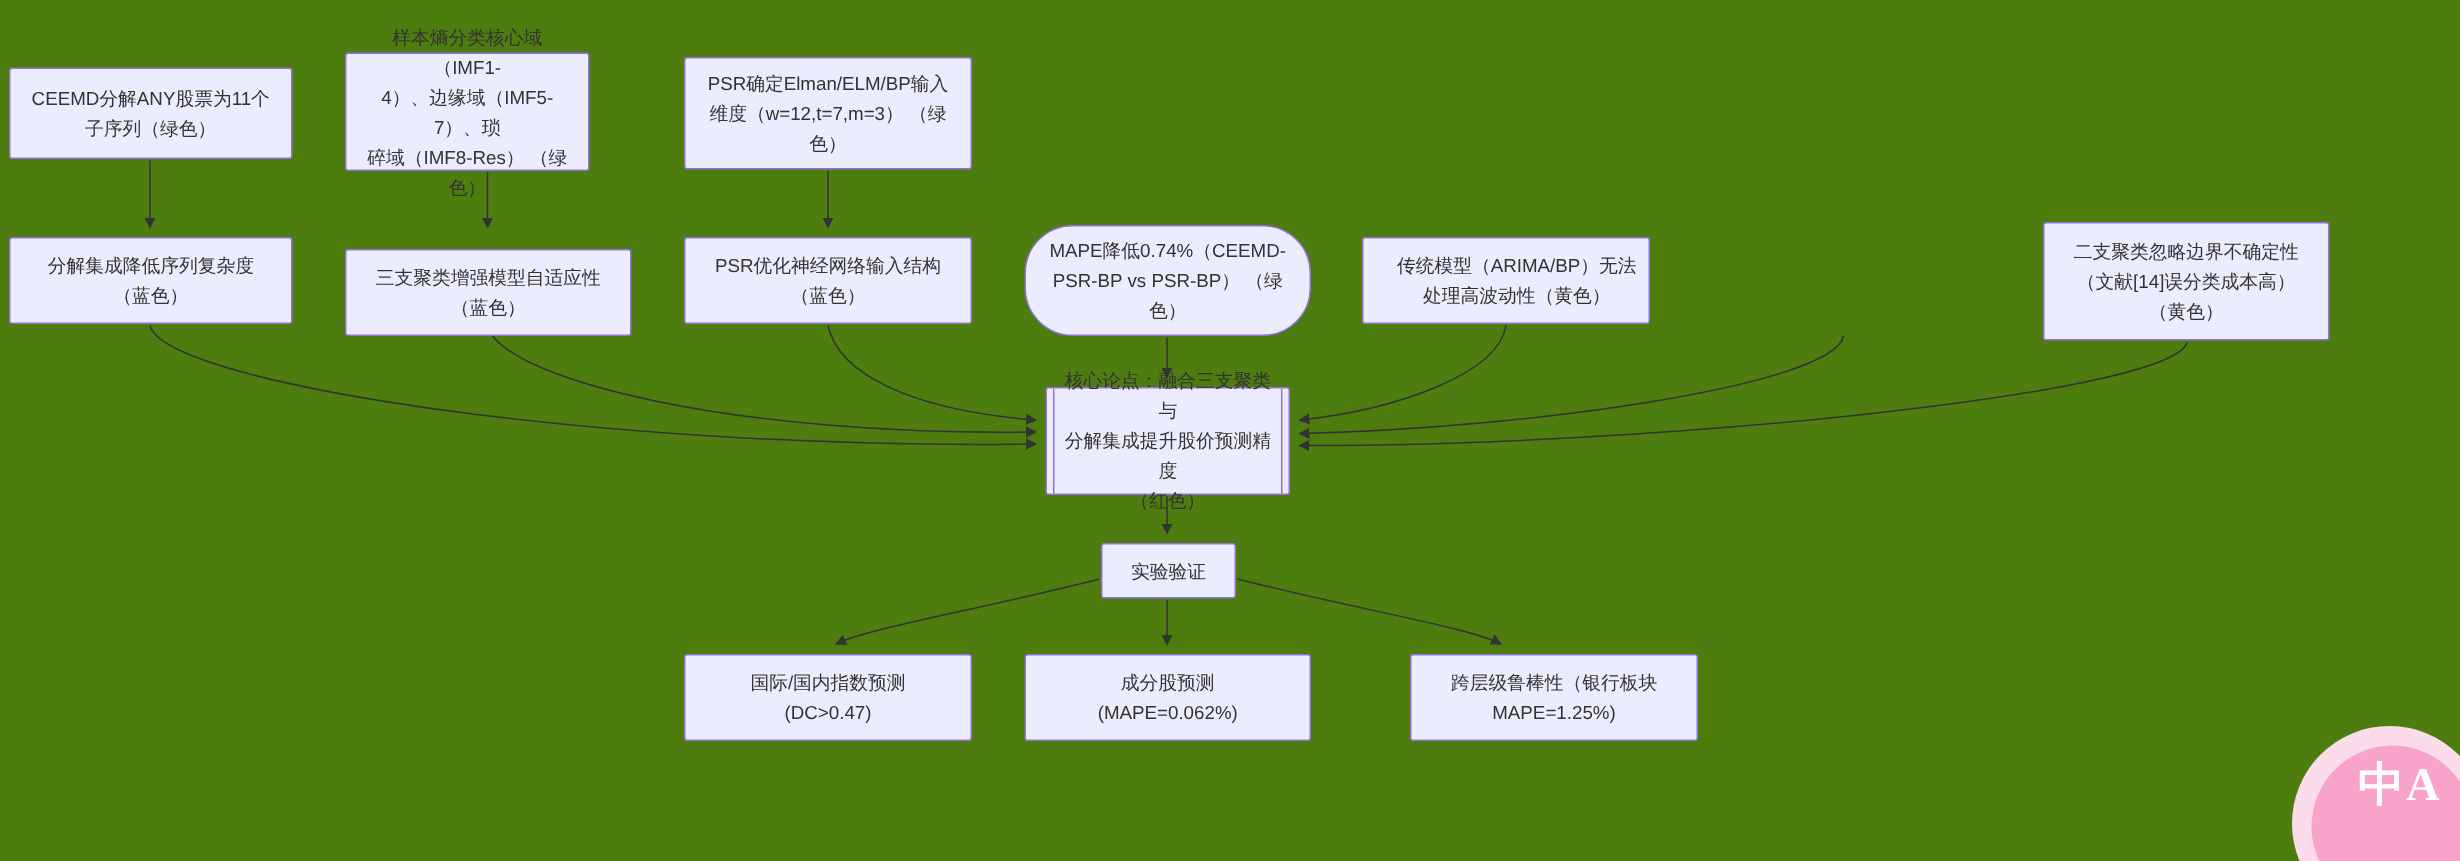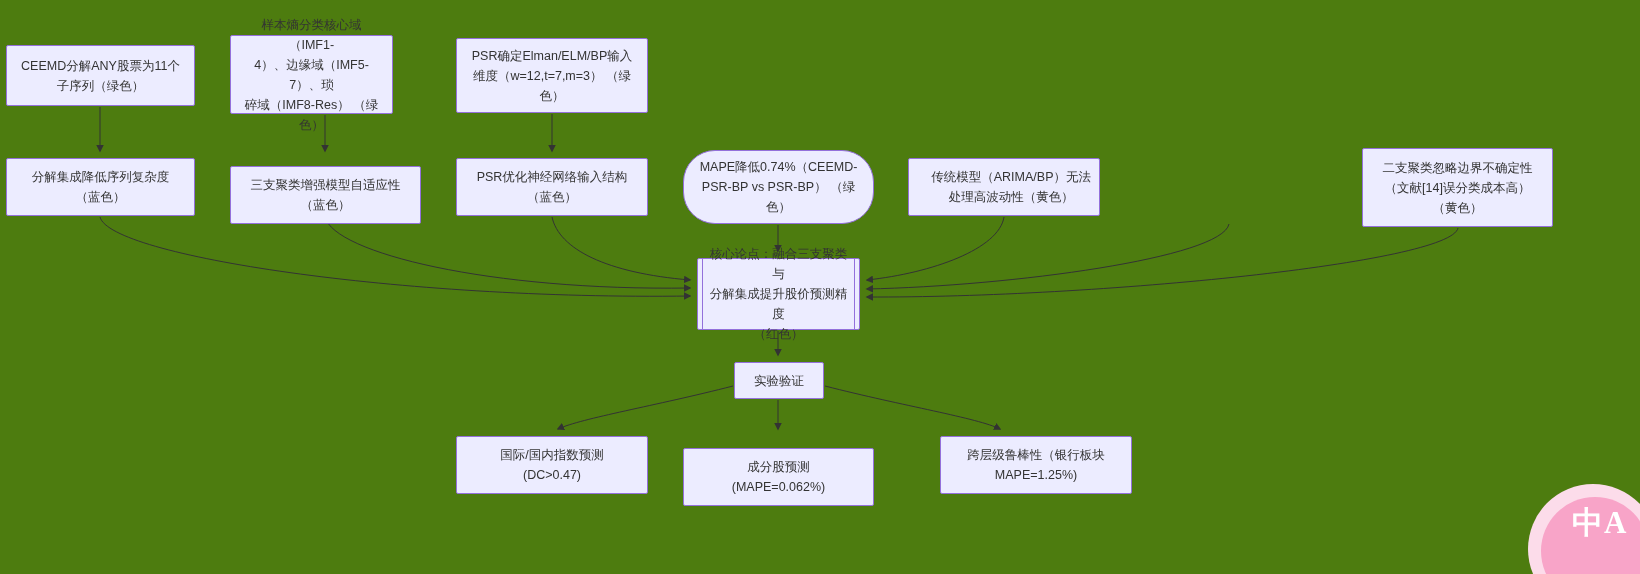--- a/index.html
+++ b/index.html
@@ -38,21 +38,21 @@
   .n-core{left:697px;top:258px;width:163px;height:72px;}
   .n-core::before,.n-core::after{
     content:"";position:absolute;top:0;bottom:0;width:1px;background:#9370DB;
   }
   .n-core::before{left:4px;}
   .n-core::after{right:4px;}
   
   .n-exp{left:734px;top:362px;width:90px;height:37px;}
   
   .n-index{left:456px;top:436px;width:192px;height:58px;}
-  .n-comp{left:683px;top:448px;width:191px;height:58px;text-align:center;}
+  .n-comp{left:683px;top:436px;width:191px;height:58px;text-align:center;}
   .n-robust{left:908px;top:436px;width:192px;height:58px;margin-left:32px;}
   
   .wm-halo{position:absolute;left:1528px;top:484px;width:130px;height:130px;border-radius:50%;background:#FCDCEA;}
   .wm-circle{position:absolute;left:1541px;top:497px;width:108px;height:108px;border-radius:50%;background:#F8A4C8;}
   .wm-label{position:absolute;left:1572px;top:502px;color:#ffffff;font-size:31px;font-weight:bold;letter-spacing:1px;font-family:Liberation Serif, serif;}
 </style>
 </head>
 <body>
 
 <div class="stage">

